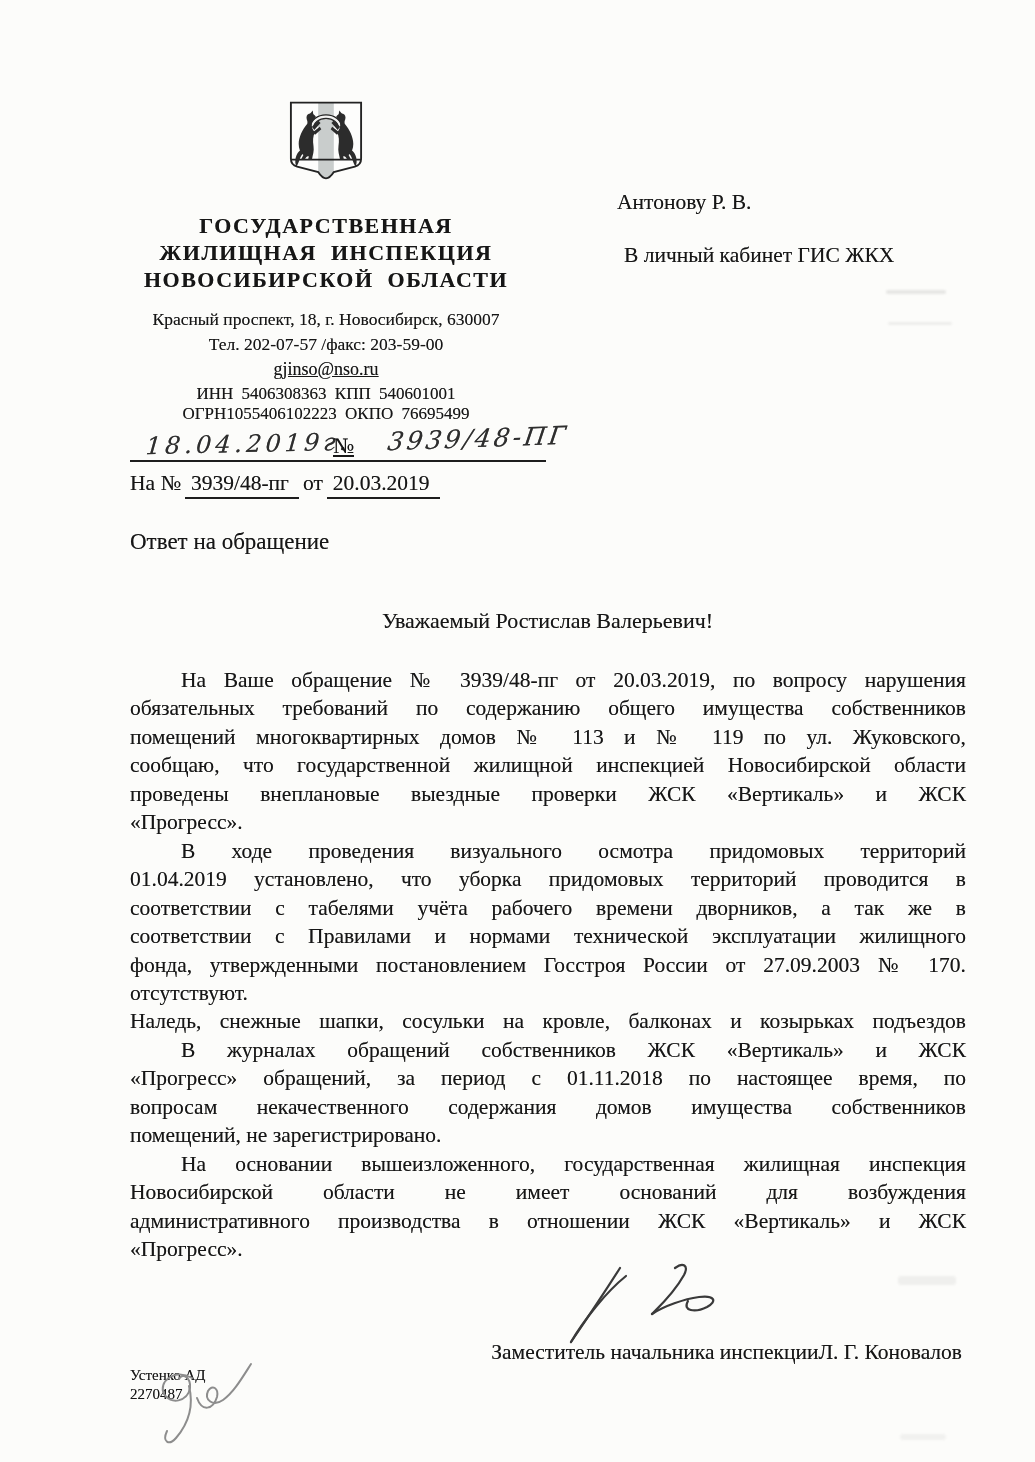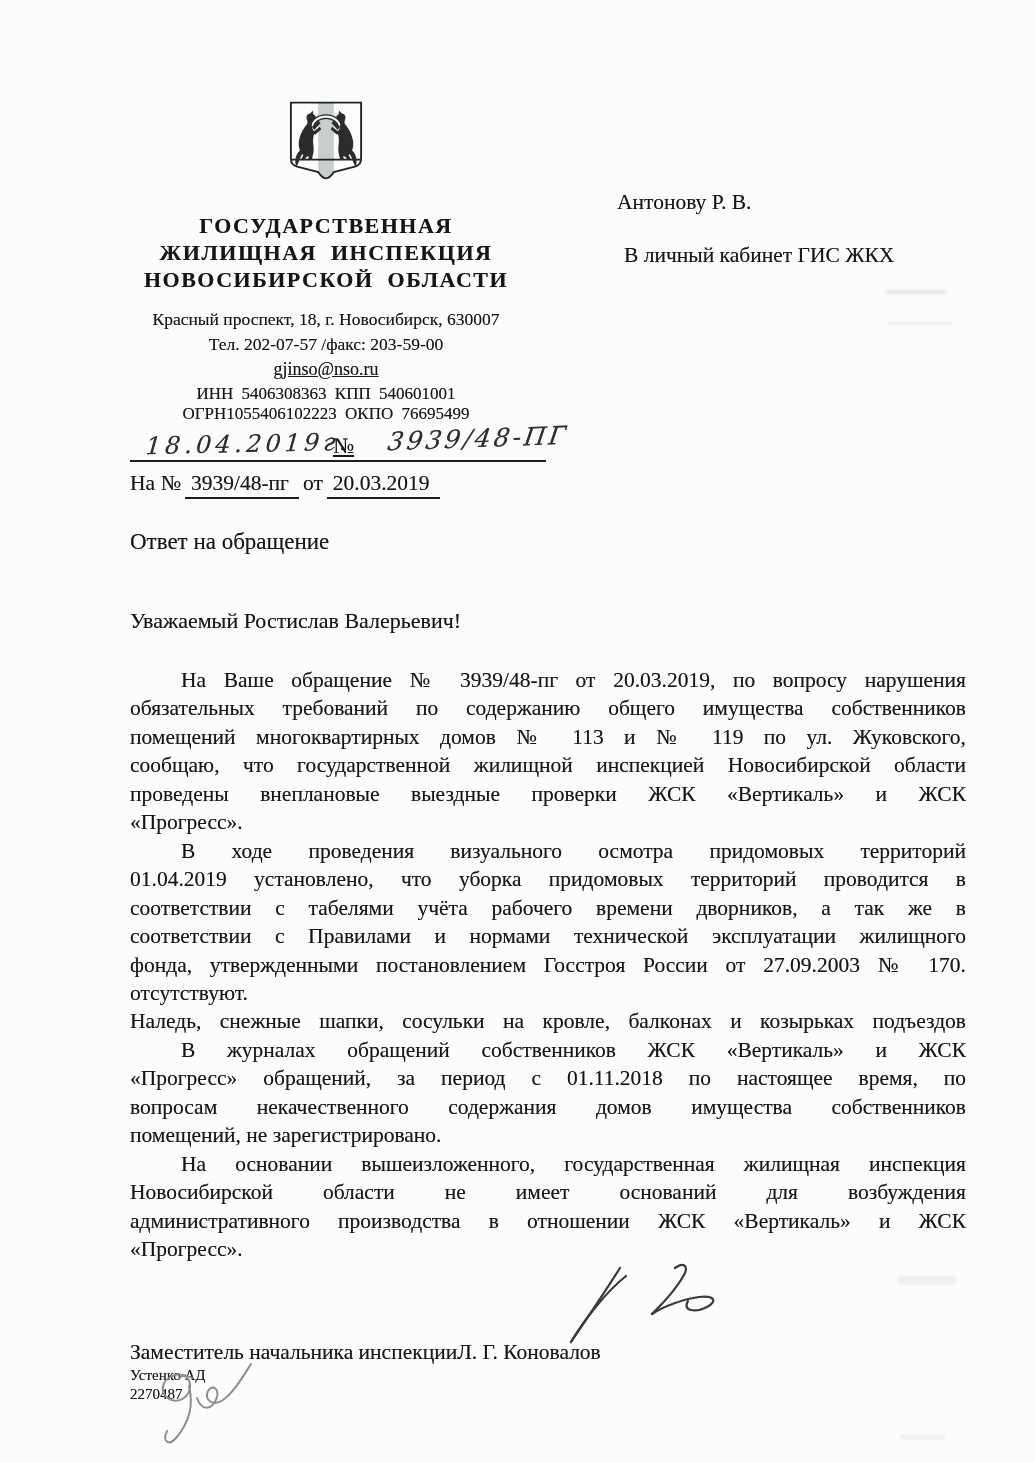--- a/index.html
+++ b/index.html
@@ -45,40 +45,40 @@
   .ref-line{ position:absolute; left:130px; top:471px; font-size:21.5px; }
   .u-field{ display:inline-block; border-bottom:2px solid #1d1d1d; padding:0 10px 1px 6px; }
   .ref-line .gap{ display:inline-block; width:4px; }
 
   
   .addressee-name{ position:absolute; left:617px; top:190px; font-size:21.5px; }
   .addressee-delivery{ position:absolute; left:624px; top:243px; font-size:21.5px; }
 
   
   .subject{ position:absolute; left:130px; top:529px; font-size:23px; }
-  .salutation{ position:absolute; left:130px; top:608px; width:835px; text-align:left; font-size:22px; }
+  .salutation{ position:absolute; left:130px; top:608px; width:835px; text-align:center; font-size:22px; }
 
   
   .body-paragraphs{
     position:absolute; left:130px; top:666px; width:836px;
     font-size:21.5px;
   }
   .line{
     line-height:28.45px;
     text-align:justify; text-align-last:justify;
     white-space:normal;
   }
   .line.first{ text-indent:51px; }
   .line.last{ text-align-last:left; }
 
   
   .sig-main{ position:absolute; left:562px; top:1262px; }
   .signoff{
     position:absolute; left:130px; top:1340px; width:832px;
-    display:flex; justify-content:flex-start; font-size:21.5px;
+    display:flex; justify-content:flex-end; font-size:21.5px;
   }
   .executor{ position:absolute; left:130px; top:1366px; font-size:15px; line-height:19px; }
   .sig-exec{ position:absolute; left:152px; top:1358px; }
 
   
   .smudge{ position:absolute; border-radius:3px; filter:blur(1.2px); }
   .sm1{ left:886px; top:290px; width:60px; height:4px; background:rgba(40,40,40,0.10); }
   .sm2{ left:888px; top:322px; width:64px; height:3px; background:rgba(40,40,40,0.07); }
   .sm3{ left:898px; top:1276px; width:58px; height:9px; background:rgba(40,40,40,0.06); }
   .sm4{ left:900px; top:1434px; width:46px; height:6px; background:rgba(40,40,40,0.05); }

